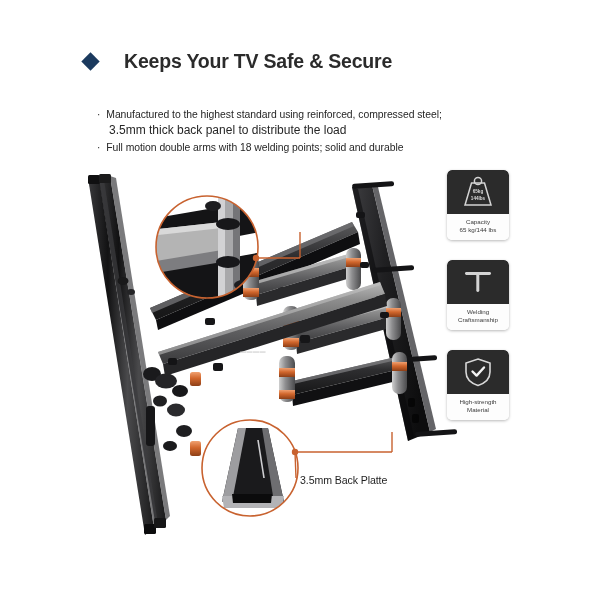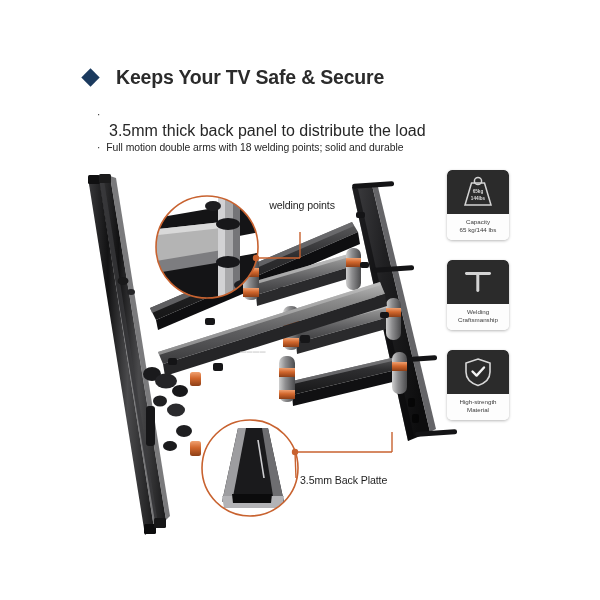--- a/index.html
+++ b/index.html
@@ -9,22 +9,22 @@
     background:#ffffff;
     font-family:"Liberation Sans", sans-serif;
     color:#1d1d1d;
     overflow:hidden;
     position:relative;
   }
   #stage{position:absolute;left:0;top:0;width:600px;height:600px;}
 
   
   .headline{
-    position:absolute;left:84px;top:62px;
-    display:flex;align-items:center;gap:19px;
+    position:absolute;left:84px;top:46px;
+    display:flex;align-items:center;gap:27px;
     height:30px;
   }
   .diamond{
     width:13px;height:13px;
     background:#1b3a5e;
     transform:rotate(45deg);
     flex:0 0 auto;
   }
   .headline-text{
     font-size:19.5px;
@@ -42,21 +42,21 @@
     font-size:10.4px;line-height:15.5px;
     color:#262626;letter-spacing:-0.05px;
     white-space:nowrap;
   }
   .bullet-dot{
     font-size:10px;line-height:15.5px;color:#262626;
     flex:0 0 auto;
   }
   .bullet-cont{
     margin-left:12px;
-    font-size:16px;line-height:15.5px;color:#262626;
+    font-size:12px;line-height:15.5px;color:#262626;
     white-space:nowrap;
   }
 
   
   .product{position:absolute;left:0;top:0;width:600px;height:600px;
            pointer-events:none;}
 
   
   .callout-label{
     position:absolute;
@@ -102,20 +102,21 @@
 <div id="stage">
 
   <div class="headline">
     <span class="diamond"></span>
     <span class="headline-text">Keeps Your TV Safe &amp; Secure</span>
   </div>
 
   <div class="bullets">
     <div class="bullet-row">
       <span class="bullet-dot">·</span>
+      <span>Manufactured to the highest standard using reinforced, compressed steel;</span>
     </div>
     <div class="bullet-cont">3.5mm thick back panel to distribute the load</div>
     <div class="bullet-row" style="margin-top:2px;">
       <span class="bullet-dot">·</span>
       <span>Full motion double arms with 18 welding points; solid and durable</span>
     </div>
   </div>
 
   <svg class="product" viewBox="0 0 600 600" xmlns="http://www.w3.org/2000/svg">
     <defs>
@@ -309,21 +310,20 @@
       <circle cx="250" cy="468" r="48" fill="none" stroke="#c8622f" stroke-width="1.6"></circle>
 
       <circle cx="295" cy="452" r="3.2" fill="#c8622f"></circle>
       <line x1="295" y1="452" x2="296" y2="478" stroke="#c8622f" stroke-width="1.4"></line>
       <line x1="295" y1="452" x2="392" y2="452" stroke="#c8622f" stroke-width="1.4"></line>
       <line x1="392" y1="452" x2="392" y2="432" stroke="#c8622f" stroke-width="1.4"></line>
     </g>
   </svg>
 
   <div class="callout-label" id="label-welding">
-    <div>welding points</div>
   </div>
 
   <div class="callout-label" id="label-plate">
     <div>3.5mm Back Platte</div>
   </div>
 
   <div class="badge" id="badge-capacity">
     <div class="badge-ico">
       <svg width="40" height="34" viewBox="0 0 40 34" xmlns="http://www.w3.org/2000/svg">
         <path d="M13.5 8 H26.5 L33 30 H7 Z" fill="none" stroke="#d4d4d4" stroke-width="1.5"></path>

